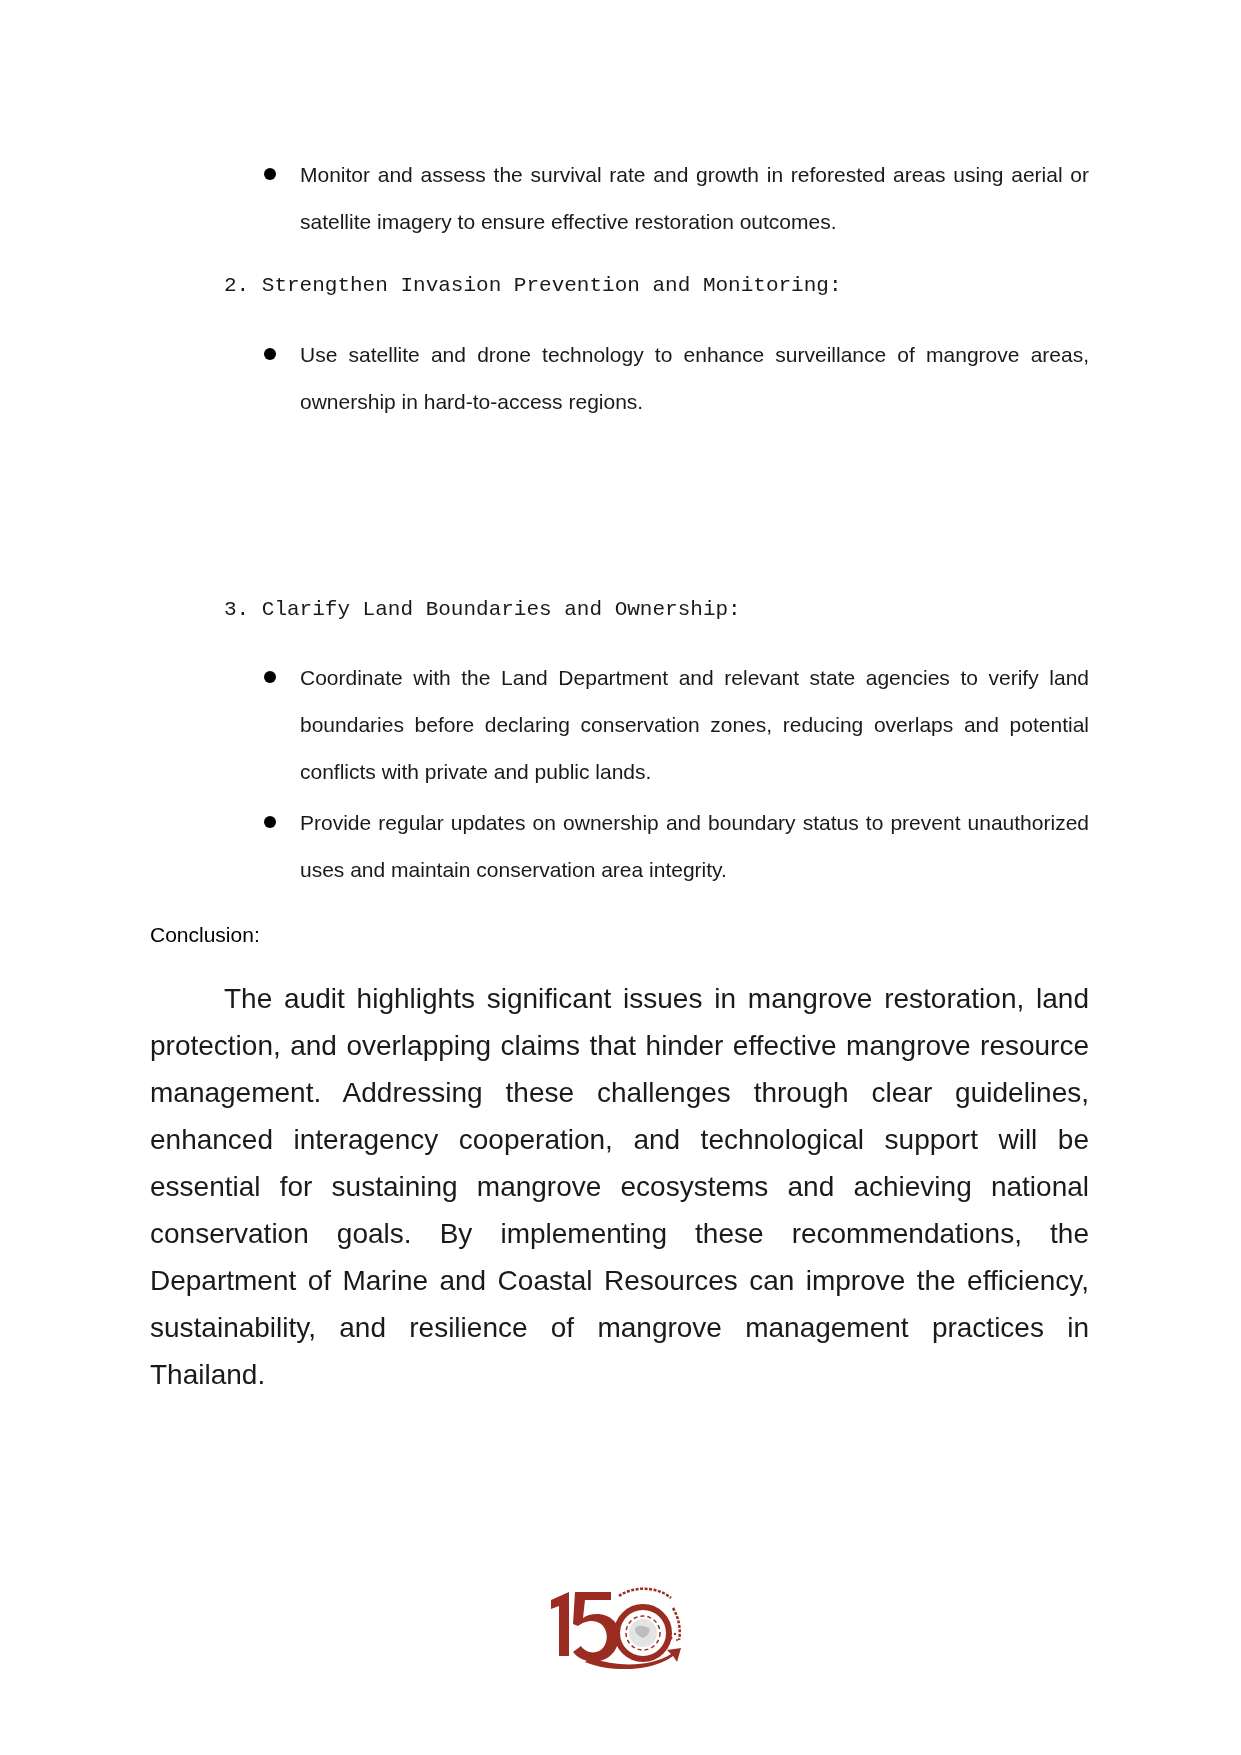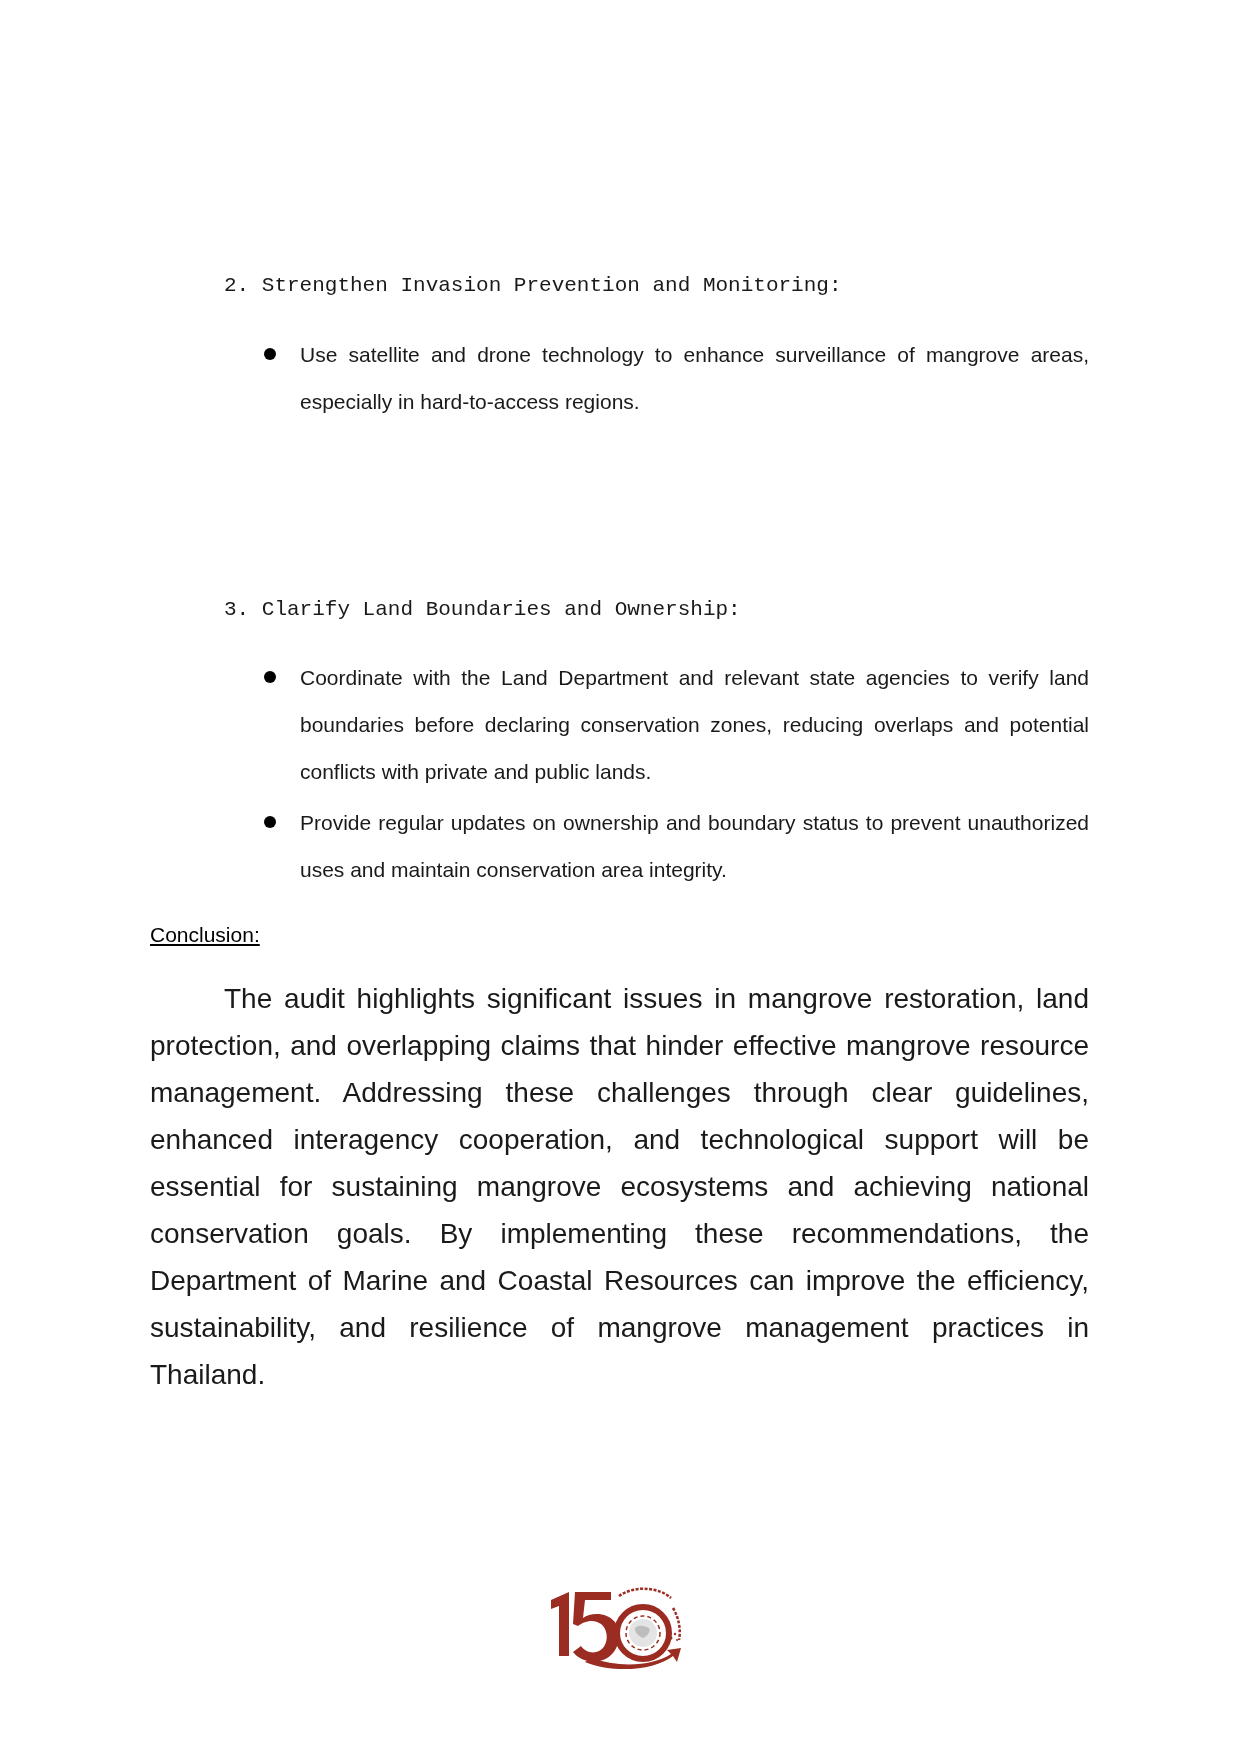--- a/index.html
+++ b/index.html
@@ -49,21 +49,20 @@
       line-height: 47px;
       font-family: Liberation Mono, monospace;
     }
     .heading {
       position: absolute;
       left: 150px;
       font-size: 21px;
       line-height: 47px;
       font-weight: 400;
       color: #000;
-      text-decoration: underline;
     }
     .paragraph {
       position: absolute;
       left: 150px;
       width: 939px;
       font-size: 28px;
       line-height: 47px;
       text-align: justify;
       text-indent: 74px;
     }
@@ -73,26 +72,30 @@
       top: 1578px;
       width: 140px;
       height: 95px;
     }
   </style>
 </head>
 <body>
 
 <div class="page">
 
+  <div class="bullet-item" style="top:151px;">
+    <span class="bullet-dot"></span>
+    <div class="bullet-text">Monitor and assess the survival rate and growth in reforested areas using aerial or satellite imagery to ensure effective restoration outcomes.</div>
+  </div>
 
   <div class="numbered" style="top:262px;">2. Strengthen Invasion Prevention and Monitoring:</div>
 
   <div class="bullet-item" style="top:331px;">
     <span class="bullet-dot"></span>
-    <div class="bullet-text">Use satellite and drone technology to enhance surveillance of mangrove areas, especially in hard-to-access regions.</div>
+    <div class="bullet-text">Use satellite and drone technology to enhance surveillance of mangrove areas, ownership in hard-to-access regions.</div>
   </div>
 
 
   <div class="numbered" style="top:586px;">3. Clarify Land Boundaries and Ownership:</div>
 
   <div class="bullet-item" style="top:654px;">
     <span class="bullet-dot"></span>
     <div class="bullet-text">Coordinate with the Land Department and relevant state agencies to verify land boundaries before declaring conservation zones, reducing overlaps and potential conflicts with private and public lands.</div>
   </div>
 

